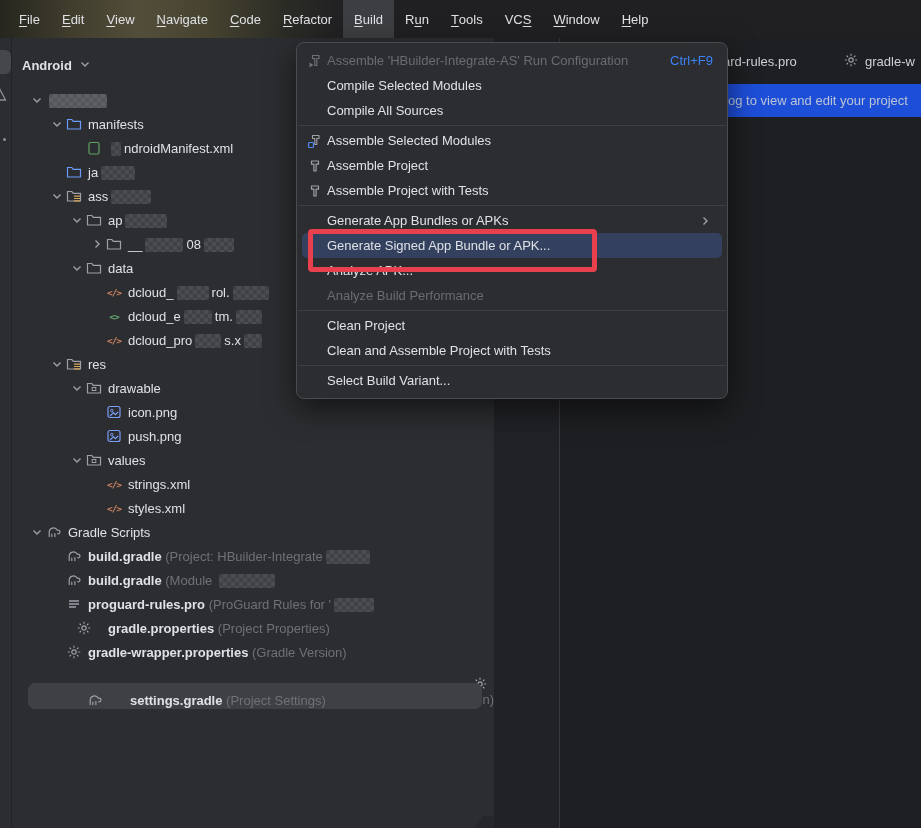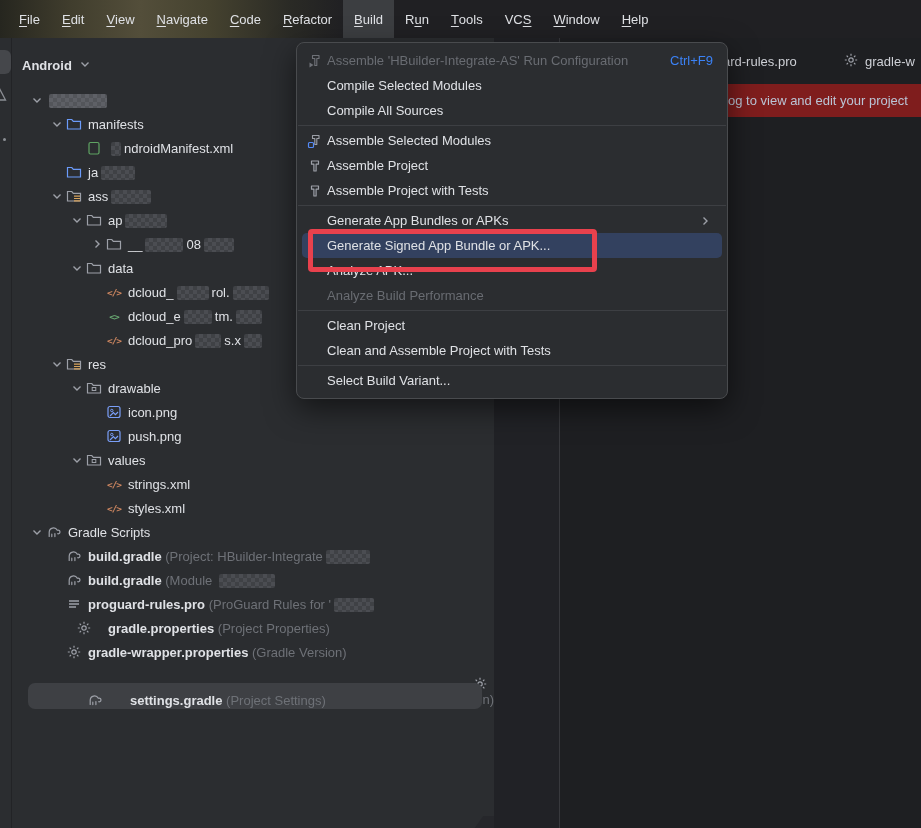--- a/index.html
+++ b/index.html
@@ -51,21 +51,21 @@
   .gx { color:#d08861; font-family:"DejaVu Sans Mono", monospace; font-size:9.5px; font-weight:bold; letter-spacing:-1px; }
   .gh { color:#6aab73; font-family:"DejaVu Sans Mono", monospace; font-size:9.5px; font-weight:bold; letter-spacing:-1px; }
 
   
   .mid-strip { position:absolute; top:38px; left:494px; width:66px; bottom:0; background:#212226; border-right:1px solid #38393d; z-index:1; }
   .editor { position:absolute; top:38px; left:560px; right:0; bottom:0; background:#1e1f22; z-index:1; }
   .tab-bar { position:relative; height:46px; }
   .tab { position:absolute; top:0; height:46px; display:flex; align-items:center; gap:6px; color:#ced0d6; }
   .tab1 { left:163px; }
   .tab2 { left:283px; }
-  .banner { position:relative; height:33px; background:#7f1d1d; }
+  .banner { position:relative; height:33px; background:#1d4ed8; }
   .banner-text { position:absolute; left:168px; top:0; line-height:33px; color:#bac4d5; white-space:nowrap; }
 
   
   .popup {
     position:absolute; left:296px; top:42px; width:432px; z-index:30;
     background:#2b2d30; border:1px solid #494b4e; border-radius:8px; padding:5px 0;
     box-shadow:0 10px 30px rgba(0,0,0,.55);
   }
   .mi { height:25px; display:flex; align-items:center; padding:0 14px 0 8px; }
   .mi .micon { width:20px; height:16px; flex:none; display:inline-flex; align-items:center; justify-content:center; margin-right:2px; }

